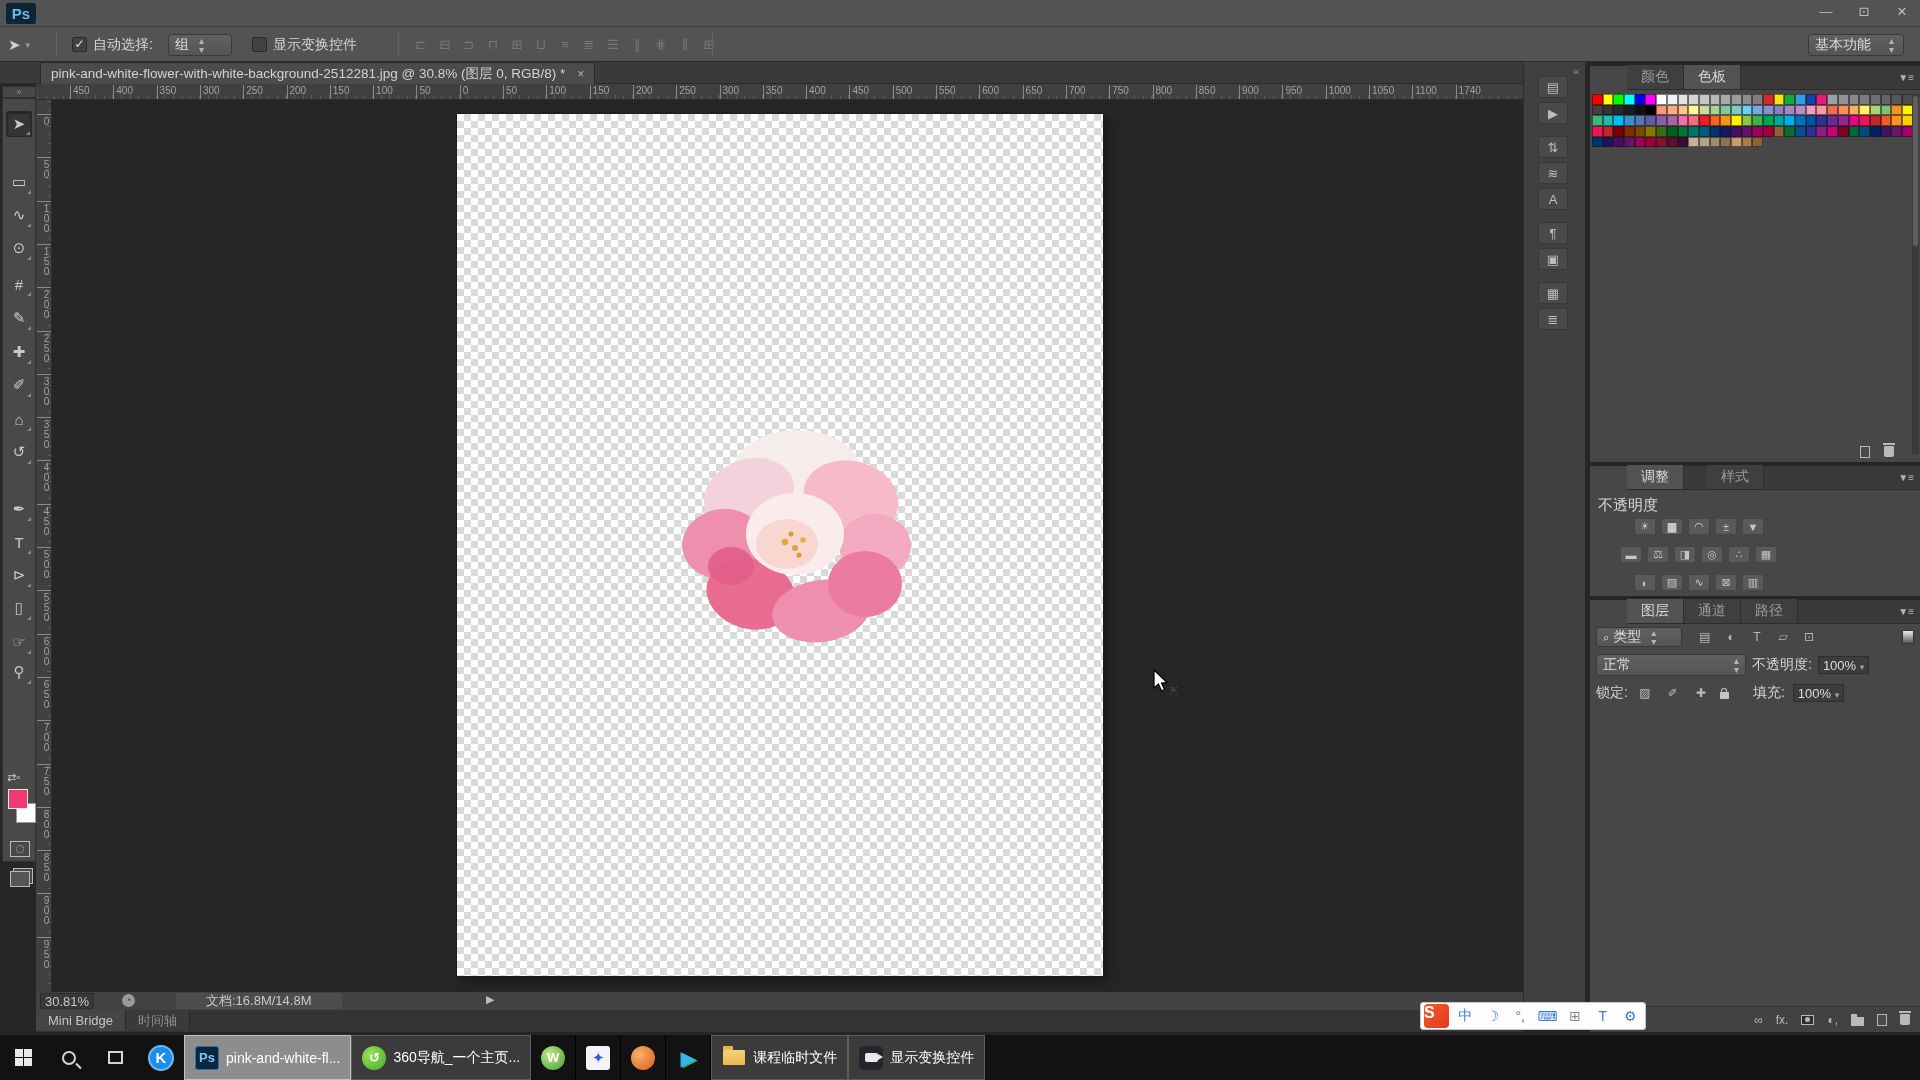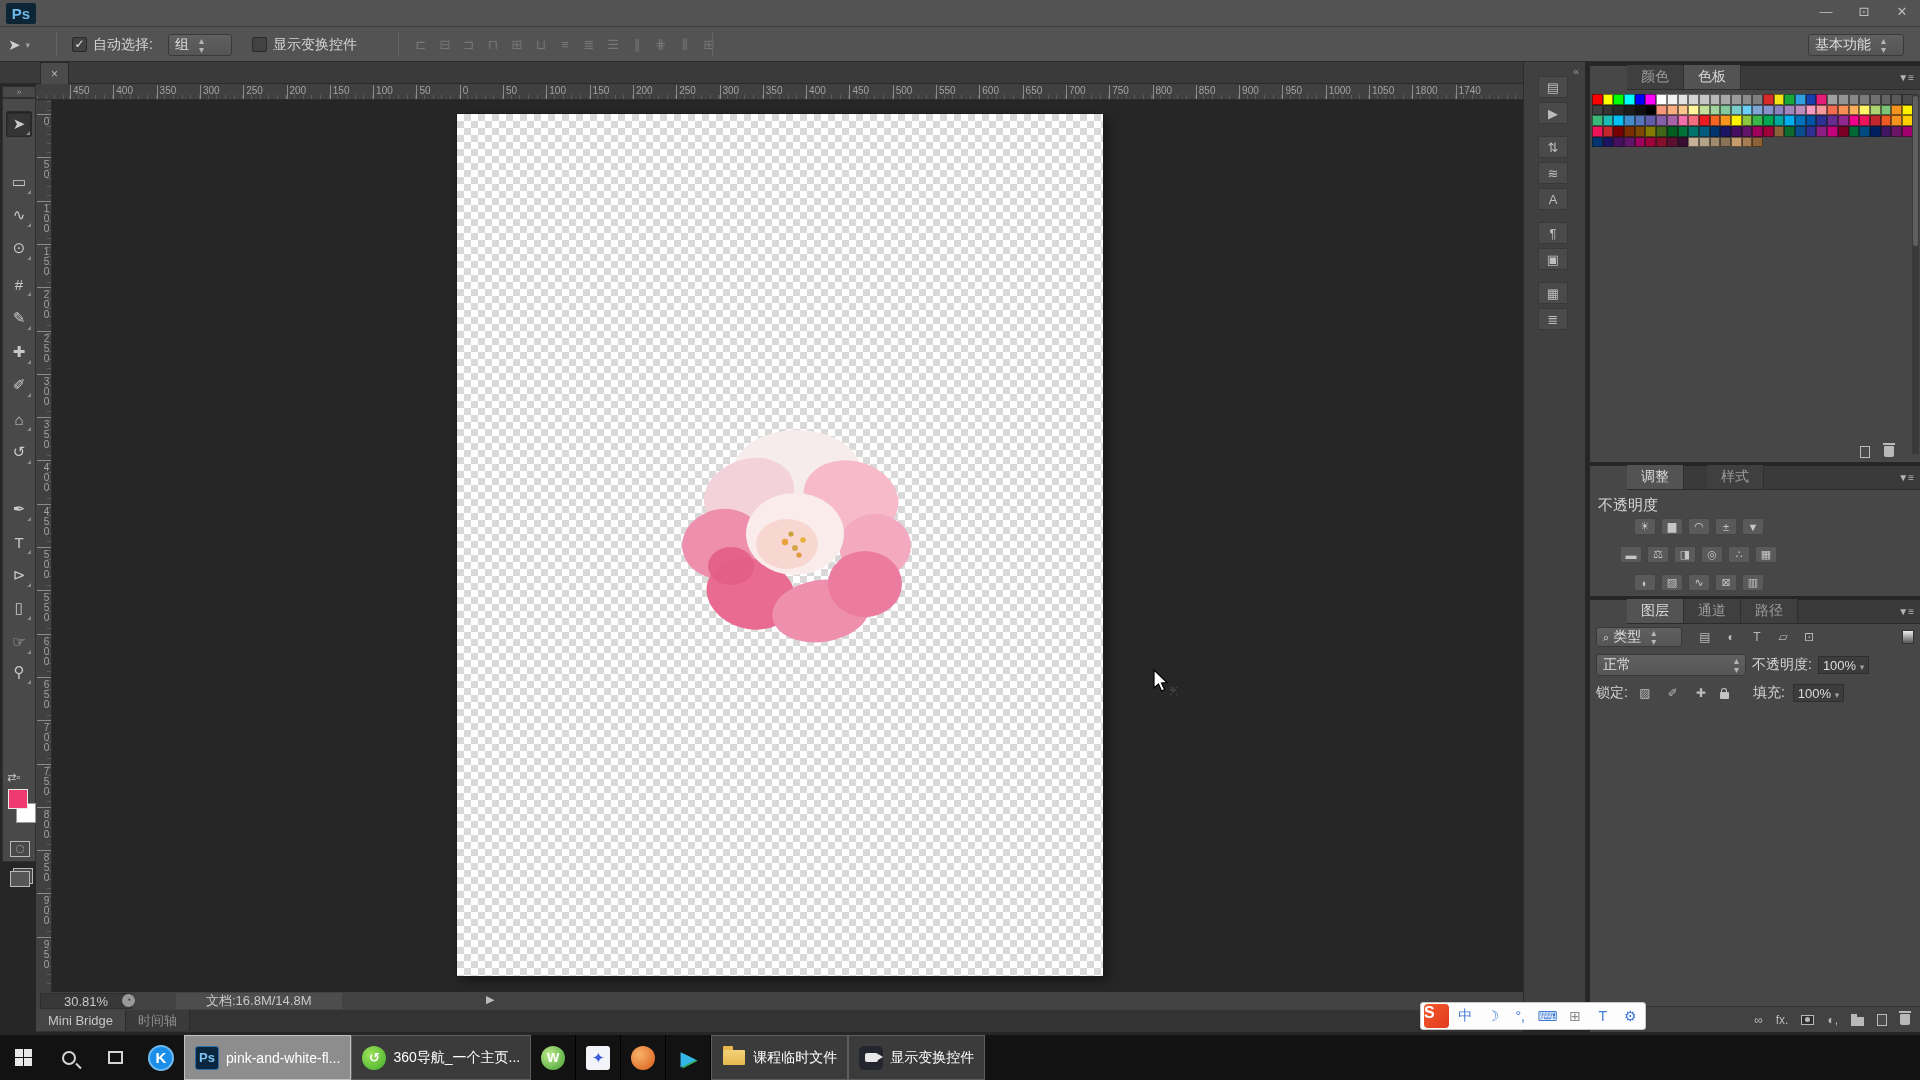--- a/index.html
+++ b/index.html
@@ -43,21 +43,21 @@
     background-image:repeating-linear-gradient(180deg,#5b5b5b 0 1px,transparent 1px 8.66px);background-position:11px 17px;background-size:5px 100%;background-repeat:repeat-y;}
   .hrl{position:absolute;top:1px;font-size:10px;color:#a2a2a2;border-left:1px solid #8a8a8a;padding-left:2px;height:15px;}
   .vrl{position:absolute;left:1px;font-size:10px;color:#a2a2a2;border-top:1px solid #8a8a8a;padding-top:1px;width:15px;writing-mode:vertical-rl;text-orientation:upright;letter-spacing:-1px;}
   #canvas{position:absolute;left:457px;top:114px;width:646px;height:862px;background-color:#fff;
     background-image:linear-gradient(45deg,#d9d9d9 25%,transparent 25%,transparent 75%,#d9d9d9 75%),linear-gradient(45deg,#d9d9d9 25%,transparent 25%,transparent 75%,#d9d9d9 75%);
     background-size:14px 14px;background-position:0 0,7px 7px;box-shadow:0 0 0 1px #1d1d1d,5px 5px 10px rgba(0,0,0,.4);}
   #flower{position:absolute;left:212px;top:300px;}
   #cursor{position:absolute;left:1150px;top:668px;z-index:50;}
   
   #statusbar{position:absolute;left:36px;top:992px;width:1487px;height:18px;background:#424242;color:#c9c9c9;font-size:13px;}
-  #zoomfield{position:absolute;left:4px;top:1px;padding:0 23px;background:#383838;border:1px solid #2e2e2e;height:16px;line-height:15px;}
+  #zoomfield{position:absolute;left:4px;top:1px;padding:0 4px;background:#383838;border:1px solid #2e2e2e;height:16px;line-height:15px;}
   #stclock{position:absolute;left:86px;top:2px;width:13px;height:13px;border-radius:50%;background:#9a9a9a;color:#333;font-size:9px;line-height:13px;text-align:center;}
   #docinfo{position:absolute;left:140px;top:1px;padding:0 30px;background:#4d4d4d;height:16px;line-height:15px;}
   #starrow{position:absolute;left:450px;top:1px;color:#bdbdbd;font-size:11px;}
   #btabs{position:absolute;left:36px;top:1010px;width:1487px;height:22px;background:#333333;}
   .btab{display:inline-block;padding:0 12px;height:21px;line-height:21px;font-size:13px;color:#c6c6c6;background:#454545;border-right:1px solid #2a2a2a;}
   .btab.dim{background:#3a3a3a;color:#8e8e8e;}
   
   #dock{position:absolute;left:1523px;top:62px;width:62px;height:946px;background:#404040;border-left:1px solid #2c2c2c;}
   #dockhead{position:absolute;right:6px;top:3px;color:#9a9a9a;font-size:11px;}
   .dkic{position:absolute;left:14px;width:30px;height:22px;color:#bdbdbd;font-size:13px;display:flex;align-items:center;justify-content:center;background:#4a4a4a;border:1px solid #383838;border-radius:2px;}
@@ -197,29 +197,30 @@
       <span class="alic">≡</span>
       <span class="alic">≣</span>
       <span class="alic">☰</span>
       <span class="alic">∥</span>
       <span class="alic">⋕</span>
       <span class="alic">⫼</span>
       <span class="alic">⊞</span>
     </div>
   <div class="vsep" style="left:712px;"></div>
   <div class="ob" style="left:1808px;">
-    <span class="drop" style="width:96px;">
+    <span class="drop" style="width:96px;gap:8px;">
         <span>基本功能</span>
         <span class="stp">▴<br>▾</span>
       </span>
   </div>
 </div>
 
 <div id="tabstrip">
   <div id="doctab">
+    <span>pink-and-white-flower-with-white-background-2512281.jpg @ 30.8% (图层 0, RGB/8) *</span>
     <span class="x">×</span>
   </div>
 </div>
 
 <div id="toolhead">»</div>
 <div id="toolbar">
   <div id="tools">
       <div class="tool sel" style="top:12px">
         <span>➤</span>
       </div>
@@ -304,21 +305,21 @@
     <span class="hrl" style="left:943.3px">600</span>
     <span class="hrl" style="left:986.6px">650</span>
     <span class="hrl" style="left:1029.9px">700</span>
     <span class="hrl" style="left:1073.2px">750</span>
     <span class="hrl" style="left:1116.5px">800</span>
     <span class="hrl" style="left:1159.8px">850</span>
     <span class="hrl" style="left:1203.1px">900</span>
     <span class="hrl" style="left:1246.4px">950</span>
     <span class="hrl" style="left:1289.7px">1000</span>
     <span class="hrl" style="left:1333.0px">1050</span>
-    <span class="hrl" style="left:1376.3px">1800</span>
+    <span class="hrl" style="left:1376.3px">1100</span>
     <span class="hrl" style="left:1419.6px">1740</span>
   </div>
 <div id="vruler">
     <span class="vrl" style="top:14.0px">0</span>
     <span class="vrl" style="top:57.3px">50</span>
     <span class="vrl" style="top:100.6px">100</span>
     <span class="vrl" style="top:143.9px">150</span>
     <span class="vrl" style="top:187.2px">200</span>
     <span class="vrl" style="top:230.5px">250</span>
     <span class="vrl" style="top:273.8px">300</span>

